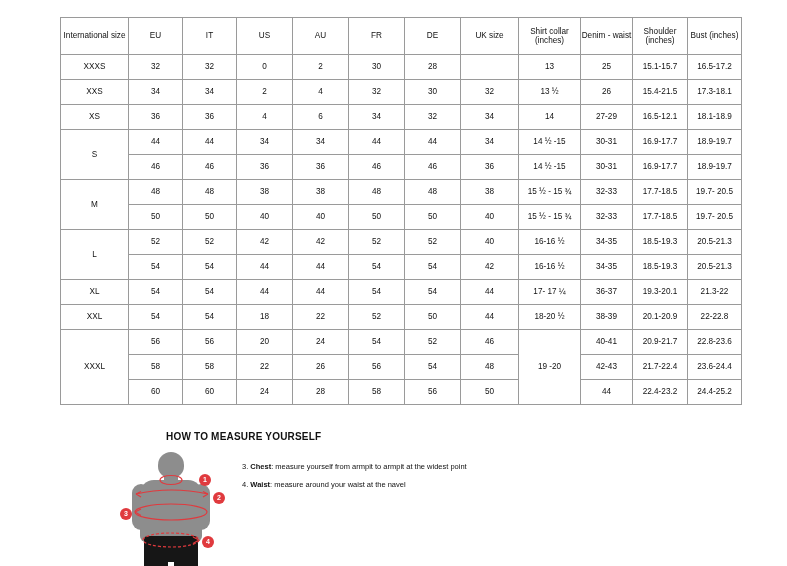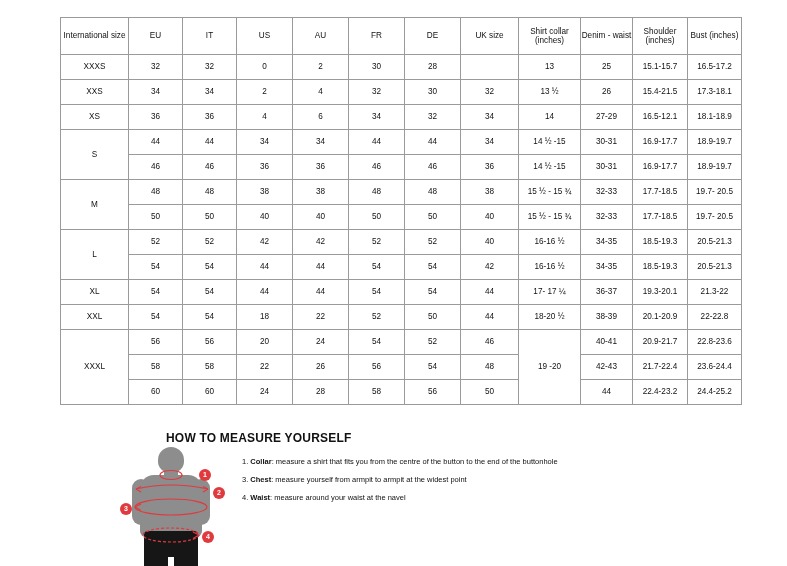--- a/index.html
+++ b/index.html
@@ -59,24 +59,25 @@
   .col-bu   { width: 54px; }
 
   
   .measure {
     position: absolute;
     left: 118px;
     top: 431px;
     width: 600px;
   }
   .measure-title {
-    font-size: 12px;
+    font-size: 10px;
     font-weight: bold;
     letter-spacing: 0.2px;
     color: #111;
+    margin-bottom: 8px;
     padding-left: 48px;
   }
   .measure-body {
     display: flex;
     align-items: flex-start;
   }
   .figure-wrap {
     position: relative;
     width: 110px;
     height: 125px;
@@ -412,20 +413,19 @@
           <path d="M17 62 l6 -3 m-6 3 l6 3.5" fill="none" stroke="#e03a3e" stroke-width="1.2"></path>
           <ellipse cx="53" cy="90" rx="28" ry="7" fill="none" stroke="#e03a3e" stroke-width="1.2" stroke-dasharray="3 2"></ellipse>
           <path d="M81 90 l-6 -3 m6 3 l-6 3.5" fill="none" stroke="#e03a3e" stroke-width="1.2"></path>
         </svg>
         <div class="badge badge-1">1</div>
         <div class="badge badge-2">2</div>
         <div class="badge badge-3">3</div>
         <div class="badge badge-4">4</div>
       </div>
       <div class="steps">
-          <div class="step"><span>1.</span> <b>Collar</b><span>: measure a shirt that fits you from the centre of the button to the end of the buttonhole</span></div>
           <div class="step"><span>3.</span> <b>Chest</b><span>: measure yourself from armpit to armpit at the widest point</span></div>
           <div class="step"><span>4.</span> <b>Waist</b><span>: measure around your waist at the navel</span></div>
         </div>
     </div>
   </div>
 
 </div>
 
 </body></html>

